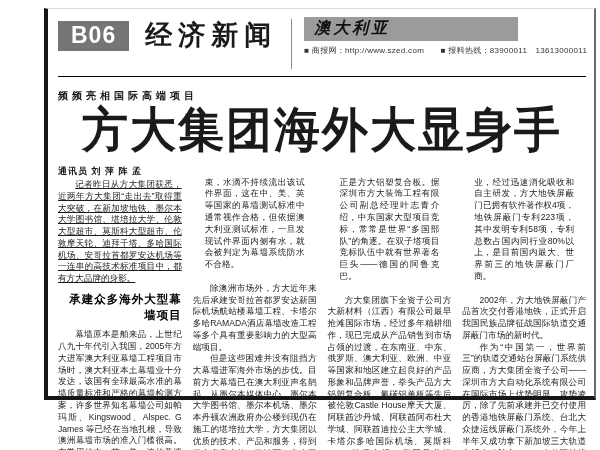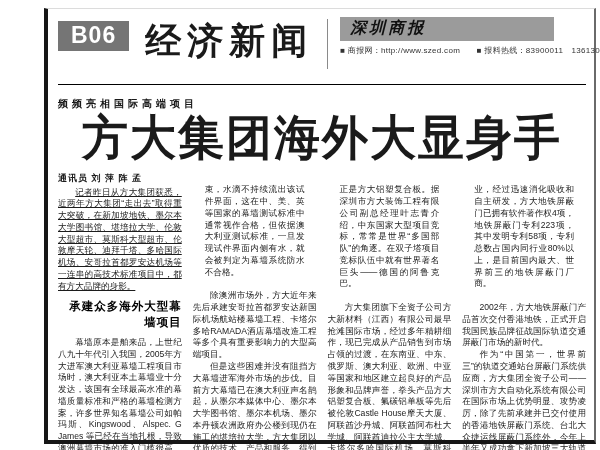--- a/index.html
+++ b/index.html
@@ -1,33 +1,33 @@
 <!DOCTYPE html>
 <html><head>
 <meta charset="utf-8">
 <style>
   html,body{margin:0;padding:0;}
   body{
     width:600px;height:450px;background:#ffffff;position:relative;overflow:hidden;
     font-family:"Liberation Sans","DejaVu Sans",sans-serif;color:#1a1a1a;
   }
   .page{
-    position:absolute;left:44px;top:8px;width:552px;height:436px;box-sizing:border-box;
+    position:absolute;left:44px;top:8px;width:552px;height:392px;box-sizing:border-box;
     border-left:4px solid #161616;border-bottom:4px solid #161616;
     border-right:2px solid #6a6a6a;border-top:1px solid #dcdcdc;
     background:#fff;padding:8px 8px 2px 10px;
   }
   
   .header{display:flex;align-items:flex-start;}
   .pageno{
     background:#757575;color:#fff;font-weight:bold;font-size:23px;
     padding:3px 13px 4px 13px;line-height:1;letter-spacing:1px;margin-top:4px;
   }
   .section-title{
-    font-size:36px;font-weight:900;letter-spacing:6px;margin:4px 0 16px 16px;line-height:1.1;
+    font-size:27px;font-weight:900;letter-spacing:6px;margin:4px 0 16px 16px;line-height:1.1;
     white-space:nowrap;
   }
   .hdr-divider{width:1px;background:#8a8a8a;height:50px;margin:2px 12px 0 14px;}
   .header-right{flex:1;min-width:0;}
   .masthead-bar{
     background:#9b9b9b;display:inline-block;padding:1px 14px 2px 10px;min-width:190px;
   }
   .masthead{
     font-family:"Liberation Serif","DejaVu Serif",serif;font-weight:bold;font-style:italic;
     font-size:16px;color:#101010;letter-spacing:3px;
@@ -59,21 +59,21 @@
 <body>
 
 <div class="page">
 
   <div class="header">
     <div class="pageno">B06</div>
     <div class="section-title">经济新闻</div>
     <div class="hdr-divider"></div>
     <div class="header-right">
       <div class="masthead-bar">
-        <span class="masthead">深圳商报</span>
+        <span class="masthead">澳大利亚</span>
       </div>
       <div class="info-line">■ 商报网：http://www.szed.com　　■ 报料热线：83900011　13613000011</div>
     </div>
   </div>
 
   <hr class="header-rule">
 
   <div class="kicker">频频亮相国际高端项目</div>
   <div class="headline">方大集团海外大显身手</div>
 

